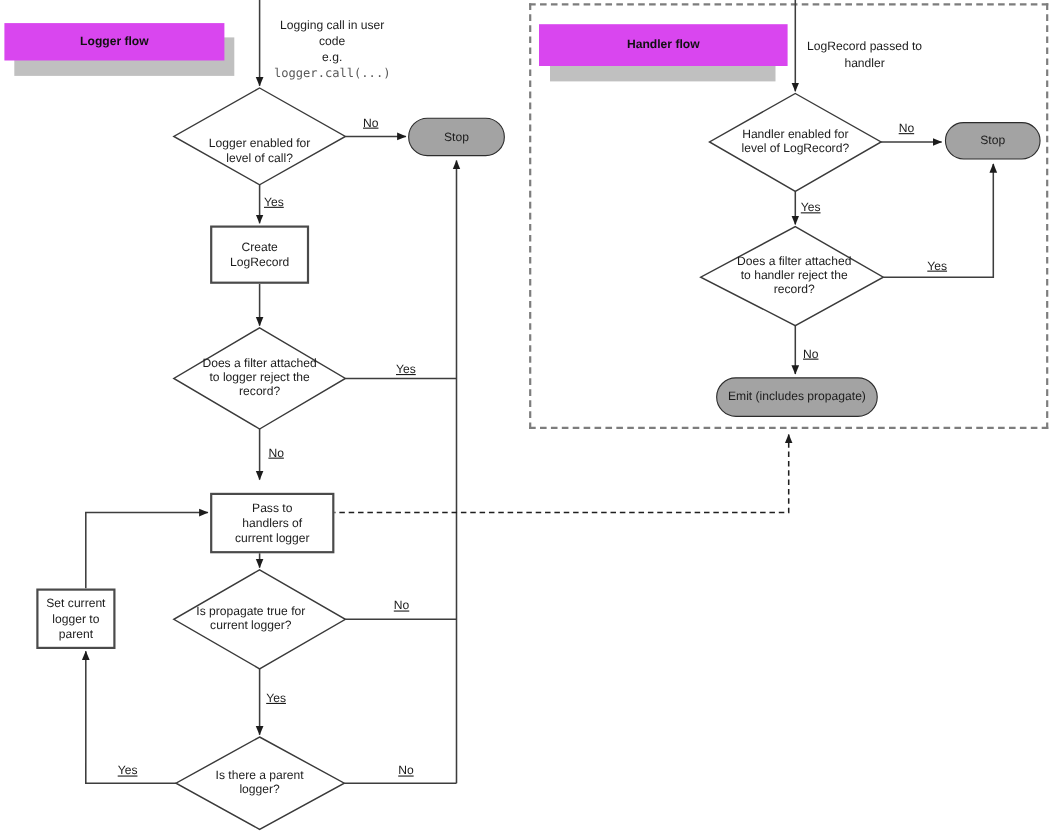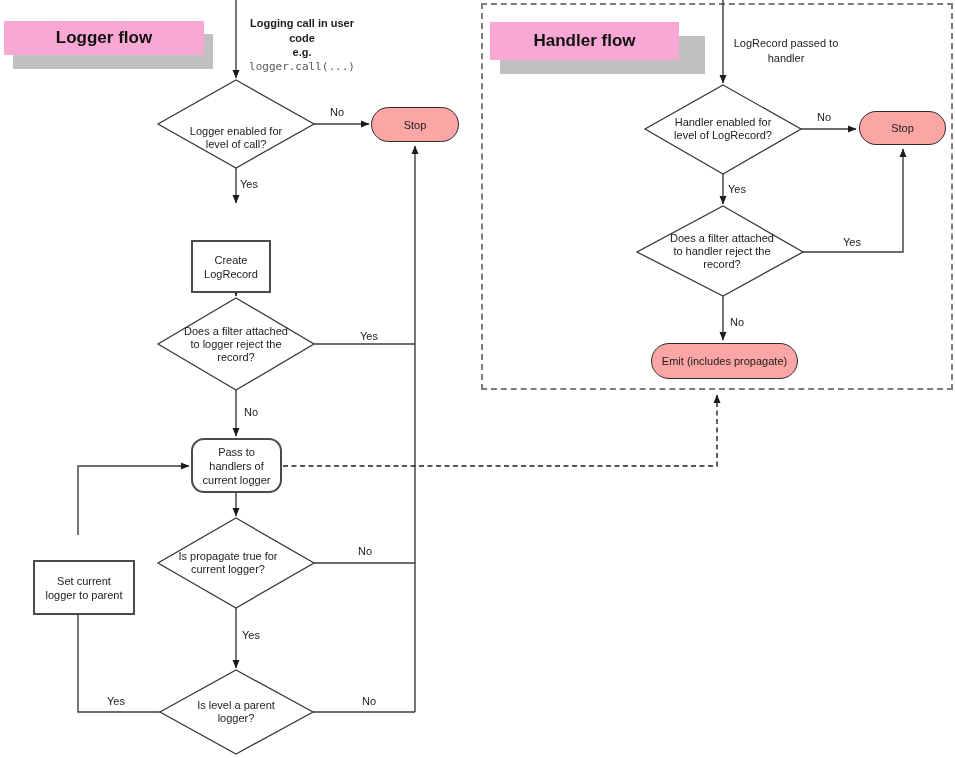--- a/index.html
+++ b/index.html
@@ -2,32 +2,32 @@
 <html><head>
 <meta charset="utf-8">
 <style>
   html,body{margin:0;padding:0;background:#fff;}
   .stage{position:relative;width:955px;height:758px;background:#ffffff;overflow:hidden;
          font-family:"Liberation Sans",sans-serif;font-size:11px;color:#1c1c1c;}
   svg.layer{position:absolute;left:0;top:0;width:955px;height:758px;}
   .dashed-box{position:absolute;left:481px;top:3px;width:472px;height:387px;
               border:2px dashed #7d7d7d;box-sizing:border-box;background:transparent;}
   .sticky-shadow{position:absolute;background:#c0c0c0;}
-  .sticky{position:absolute;background:#f9a8d4;display:flex;align-items:center;justify-content:center;
-          font-weight:bold;font-size:17px;color:#111;}
+  .sticky{position:absolute;background:#d946ef;display:flex;align-items:center;justify-content:center;
+          font-weight:bold;font-size:11px;color:#111;}
   .rect-node{position:absolute;background:#fff;border:2px solid #4a4a4a;display:flex;
              align-items:center;justify-content:center;text-align:center;white-space:pre-line;
              line-height:14px;box-sizing:border-box;}
-  .pill{position:absolute;background:#fca5a5;border:1.4px solid #2c2c2c;border-radius:18px;
+  .pill{position:absolute;background:#a3a3a3;border:1.4px solid #2c2c2c;border-radius:18px;
         display:flex;align-items:center;justify-content:center;text-align:center;box-sizing:border-box;}
   .ctr{position:absolute;transform:translate(-50%,-50%);text-align:center;white-space:pre-line;
        line-height:13px;}
-  .lbl{position:absolute;line-height:12px;}
+  .lbl{position:absolute;line-height:12px;text-decoration:underline;}
   .entry-block{position:absolute;left:238px;top:16px;width:128px;text-align:center;line-height:14.5px;}
-  .pre{white-space:pre-line;font-weight:bold;}
+  .pre{white-space:pre-line;}
   .mono{font-family:"DejaVu Sans Mono","Liberation Mono",monospace;color:#595959;font-size:11px;}
 </style>
 </head>
 <body>
 
 <div class="stage">
 
   <div class="dashed-box"></div>
 
   <svg class="layer" viewBox="0 0 955 758">
@@ -84,48 +84,48 @@
 e.g.</div>
     <div class="mono">logger.call(...)</div>
   </div>
 
   <div class="ctr" style="left:236px;top:124px;width:130px;margin-top:14px;">Logger enabled for
 level of call?</div>
   <div class="lbl" style="left:330px;top:106px;">No</div>
   <div class="pill" style="left:371px;top:107px;width:88px;height:35px;">Stop</div>
   <div class="lbl" style="left:240px;top:178px;">Yes</div>
 
-  <div class="rect-node" style="left:191px;top:205px;width:80px;height:53px;margin-top:35px;">Create
+  <div class="rect-node" style="left:191px;top:205px;width:90px;height:53px;">Create
 LogRecord</div>
 
   <div class="ctr" style="left:236px;top:344px;width:136px;">Does a filter attached
 to logger reject the
 record?</div>
   <div class="lbl" style="left:360px;top:330px;">Yes</div>
   <div class="lbl" style="left:244px;top:406px;">No</div>
 
-  <div class="rect-node" style="left:191px;top:438px;width:91px;height:55px;border-radius:13px;">Pass to
+  <div class="rect-node" style="left:191px;top:448px;width:113px;height:55px;">Pass to
 handlers of
 current logger</div>
 
   <div class="ctr" style="left:228px;top:563px;width:136px;">Is propagate true for
 current logger?</div>
   <div class="lbl" style="left:358px;top:545px;">No</div>
   <div class="lbl" style="left:242px;top:629px;">Yes</div>
 
-  <div class="ctr" style="left:236px;top:712px;width:120px;">Is level a parent
+  <div class="ctr" style="left:236px;top:712px;width:120px;">Is there a parent
 logger?</div>
   <div class="lbl" style="left:107px;top:695px;">Yes</div>
   <div class="lbl" style="left:362px;top:695px;">No</div>
 
-  <div class="rect-node" style="left:33px;top:560px;width:102px;height:55px;">Set current
+  <div class="rect-node" style="left:33px;top:535px;width:72px;height:55px;">Set current
 logger to parent</div>
 
   <div class="sticky-shadow" style="left:500px;top:36px;width:205px;height:38px;"></div>
-  <div class="sticky" style="left:490px;top:22px;width:189px;height:38px;">Handler flow</div>
+  <div class="sticky" style="left:490px;top:22px;width:226px;height:38px;">Handler flow</div>
 
   <div class="ctr" style="left:723px;top:129px;width:136px;">Handler enabled for
 level of LogRecord?</div>
 
   <div class="ctr" style="left:786px;top:50px;width:130px;line-height:14.5px;">LogRecord passed to
 handler</div>
   <div class="lbl" style="left:817px;top:111px;">No</div>
   <div class="pill" style="left:859px;top:111px;width:87px;height:34px;">Stop</div>
   <div class="lbl" style="left:728px;top:183px;">Yes</div>
 

